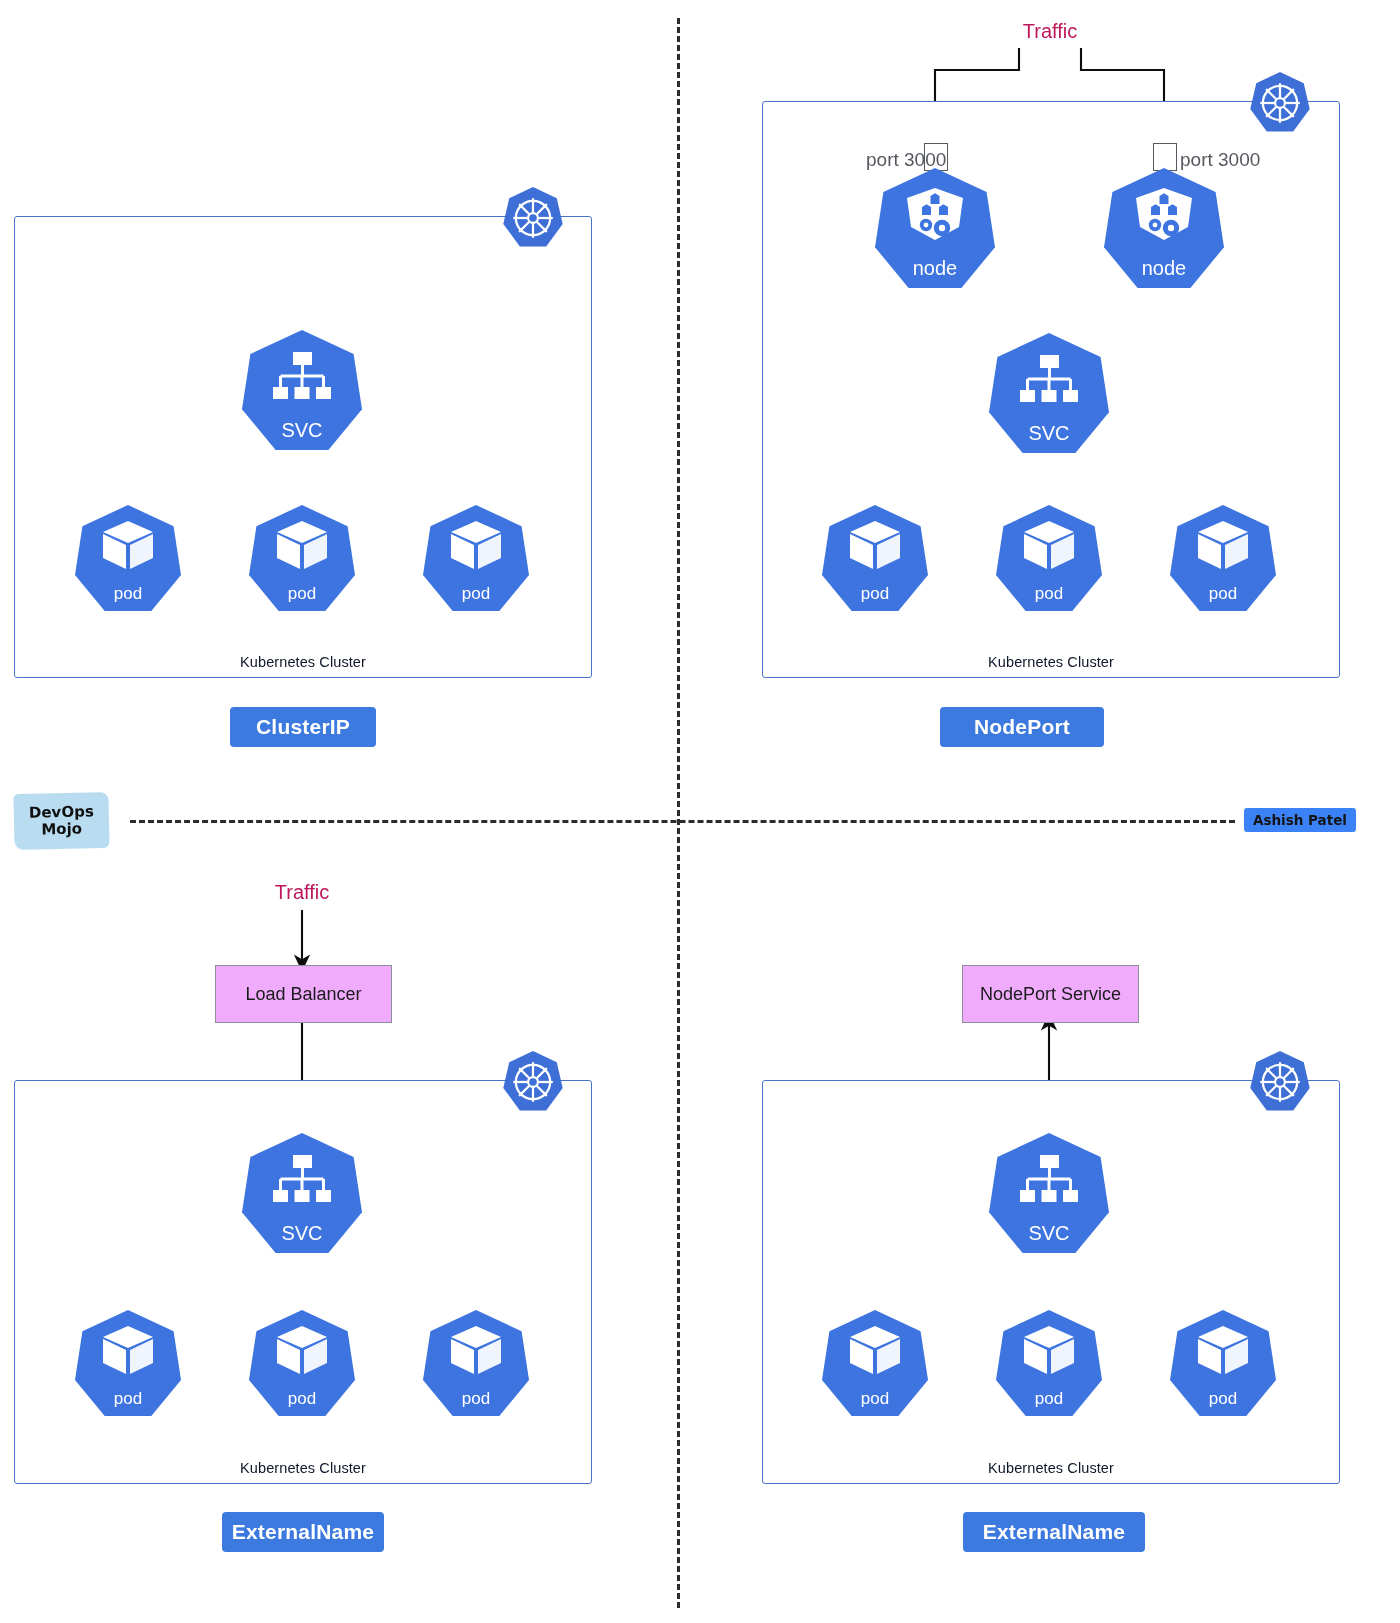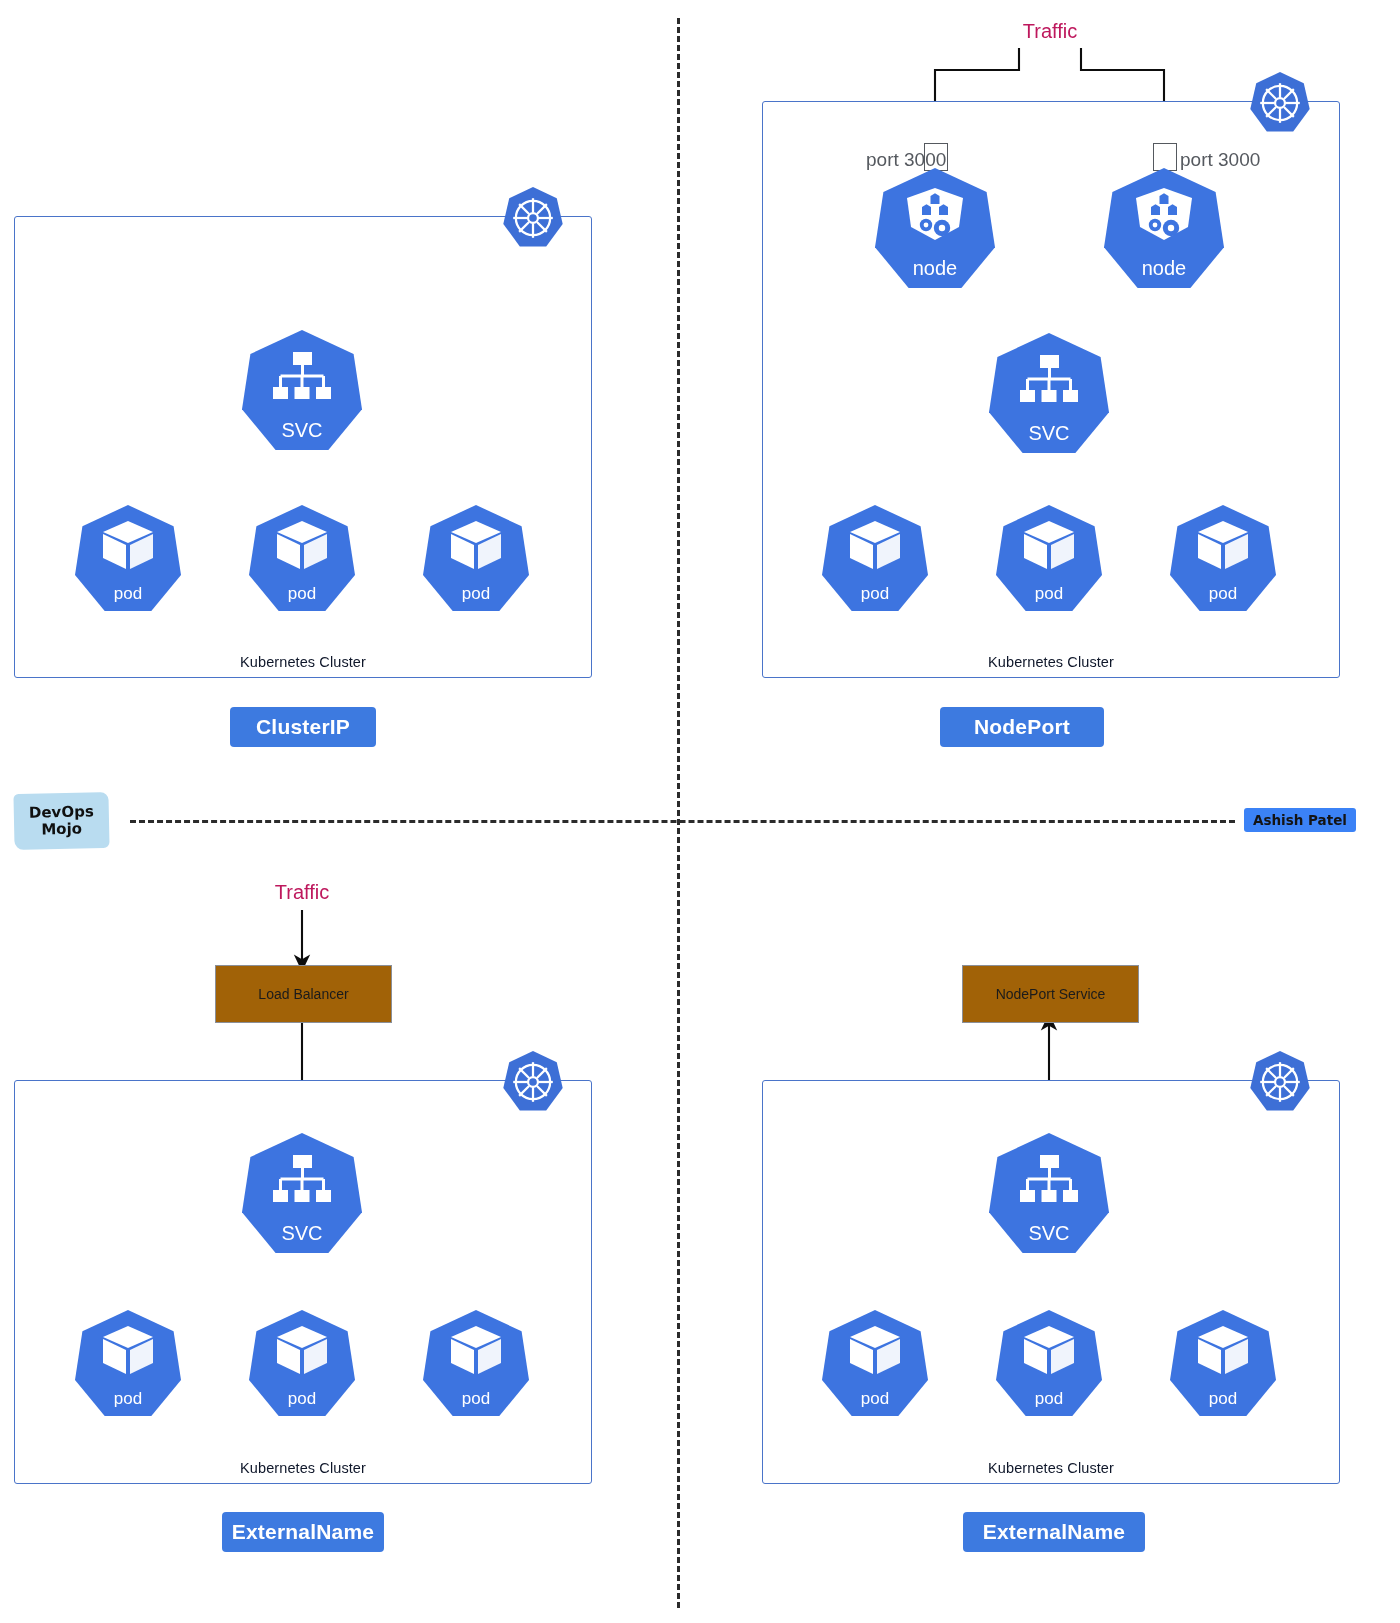--- a/index.html
+++ b/index.html
@@ -30,23 +30,23 @@
     clip-path:polygon(50% 0%,93% 20%,100% 66%,72% 100%,28% 100%,0% 66%,7% 20%);}
   .hexnode .glyph{position:absolute;left:0;top:14px;width:100%;height:52px;
                   display:flex;align-items:center;justify-content:center;}
   .hexnode .cap{position:absolute;left:0;bottom:7px;width:100%;text-align:center;
                 color:#fff;font-size:17px;}
   .hexnode.big{width:120px;height:120px;}
   .hexnode.big .glyph{top:16px;height:62px;}
   .hexnode.big .cap{font-size:20px;bottom:8px;}
 
   
-  .plainbox{position:absolute;border:1.4px solid #8a8f99;background:#a16207;
+  .plainbox{position:absolute;border:1.4px solid #8a8f99;background:#f0abfc;
             display:flex;align-items:center;justify-content:center;
-            font-size:14px;color:#1b1b1b;}
+            font-size:18px;color:#1b1b1b;}
 
   
   .traffic{position:absolute;font-size:20px;color:#be185d;text-align:center;}
 
   
   .portlabel{position:absolute;font-size:19px;color:#55595f;white-space:nowrap;}
   .portbox{position:absolute;width:22px;height:26px;border:1.6px solid #55595f;
            background:#fff;}
 
   

